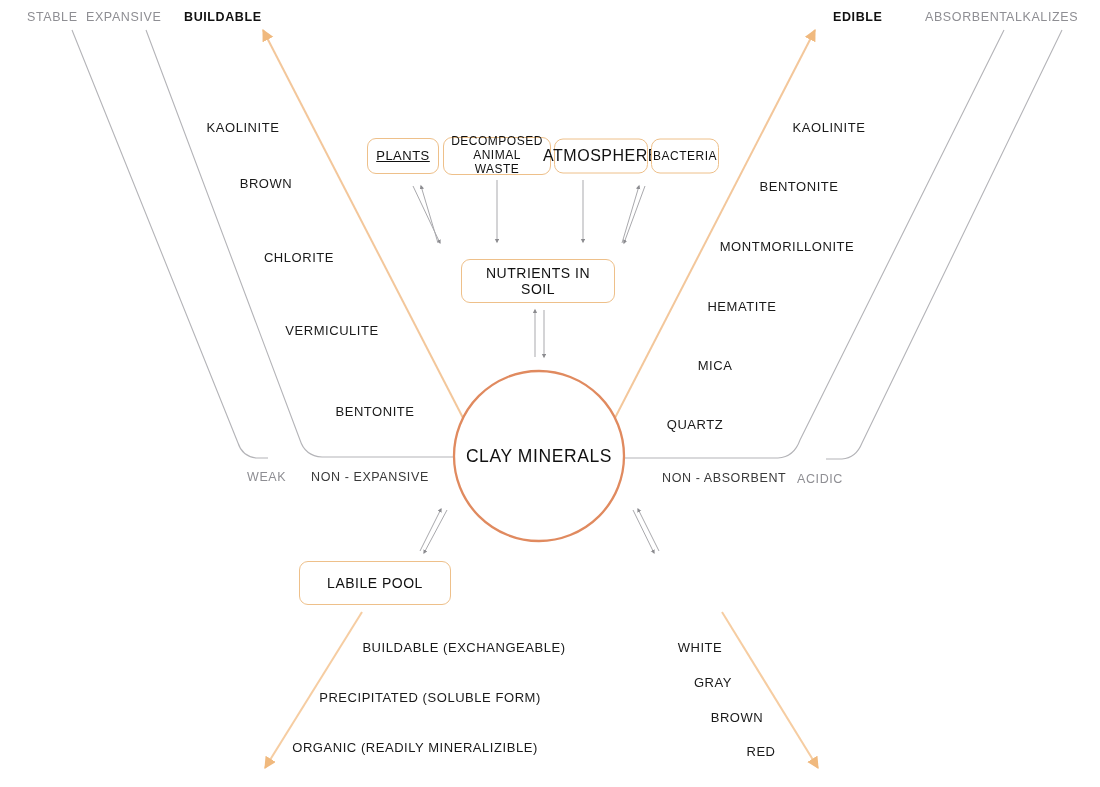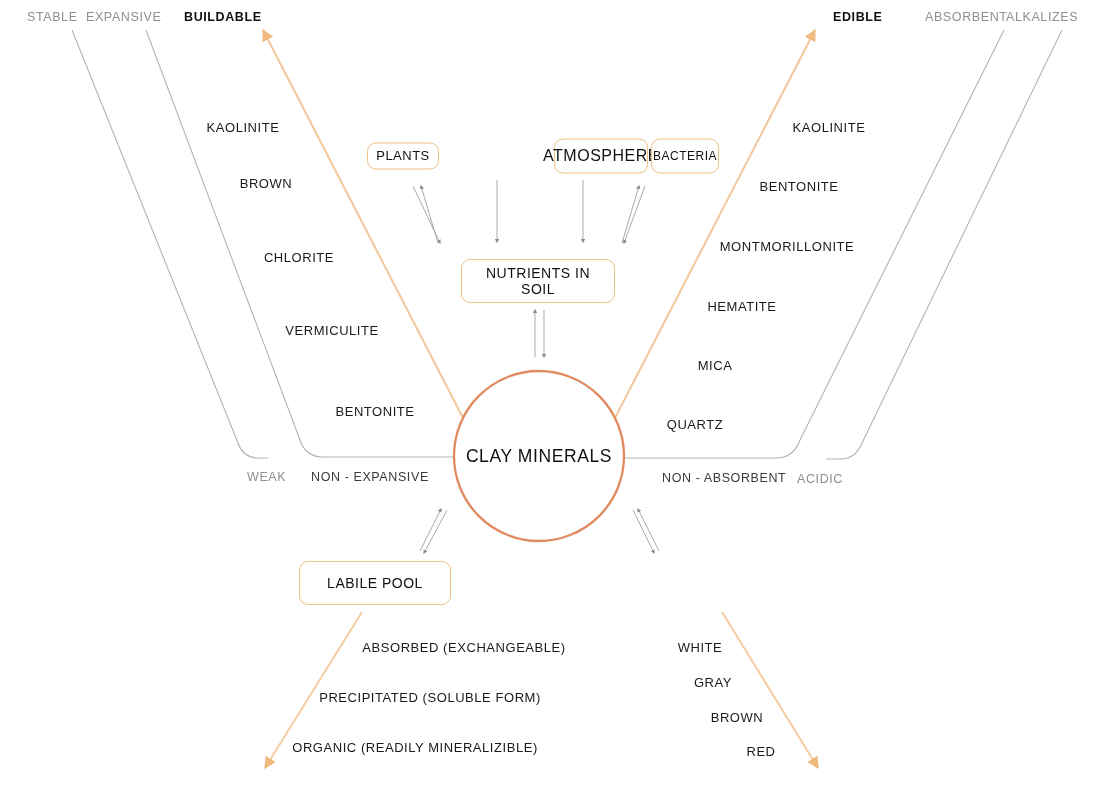--- a/index.html
+++ b/index.html
@@ -172,41 +172,45 @@
   <div class="lbl center" style="left:332px; top:330px;">VERMICULITE</div>
   <div class="lbl center" style="left:375px; top:411px;">BENTONITE</div>
 
   <div class="lbl center" style="left:829px; top:127px;">KAOLINITE</div>
   <div class="lbl center" style="left:799px; top:186px;">BENTONITE</div>
   <div class="lbl center" style="left:787px; top:246px;">MONTMORILLONITE</div>
   <div class="lbl center" style="left:742px; top:306px;">HEMATITE</div>
   <div class="lbl center" style="left:715px; top:365px;">MICA</div>
   <div class="lbl center" style="left:695px; top:424px;">QUARTZ</div>
 
-  <div class="node-box" style="left:403px; top:156px; width:72px; height:27px;">
+  <div class="node-box" style="left:403px; top:156px; width:72px; height:36px;text-decoration:underline;">
     <span>PLANTS</span>
+  </div>
+  <div class="node-box" style="left:497px; top:156px; width:108px; height:38px; font-size:12px;">
+    <span style="white-space:pre-line;">DECOMPOSED
+ANIMAL WASTE</span>
   </div>
   <div class="node-box" style="left:601px; top:156px; width:94px; height:35px; font-size:16px;">
     <span>ATMOSPHERE</span>
   </div>
   <div class="node-box" style="left:685px; top:156px; width:68px; height:35px; font-size:12px;">
     <span>BACTERIA</span>
   </div>
 
   <div class="node-box" style="left:538px; top:281px; width:154px; height:44px; font-size:14px;">
     <span>NUTRIENTS IN SOIL</span>
   </div>
 
   <div class="core-label" style="left:539px; top:456px;">CLAY MINERALS</div>
 
   <div class="node-box" style="left:375px; top:583px; width:152px; height:44px; font-size:14px;">
     <span>LABILE POOL</span>
   </div>
 
-  <div class="lbl center" style="left:464px; top:647px;">ABSORBED (EXCHANGEABLE)</div>
+  <div class="lbl center" style="left:464px; top:647px;">BUILDABLE (EXCHANGEABLE)</div>
   <div class="lbl center" style="left:430px; top:697px;">PRECIPITATED (SOLUBLE FORM)</div>
   <div class="lbl center" style="left:415px; top:747px;">ORGANIC (READILY MINERALIZIBLE)</div>
 
   <div class="lbl center" style="left:700px; top:647px;">WHITE</div>
   <div class="lbl center" style="left:713px; top:682px;">GRAY</div>
   <div class="lbl center" style="left:732px; top:717px;padding-left:10px;">BROWN</div>
   <div class="lbl center" style="left:761px; top:751px;">RED</div>
 
 </div>
 

